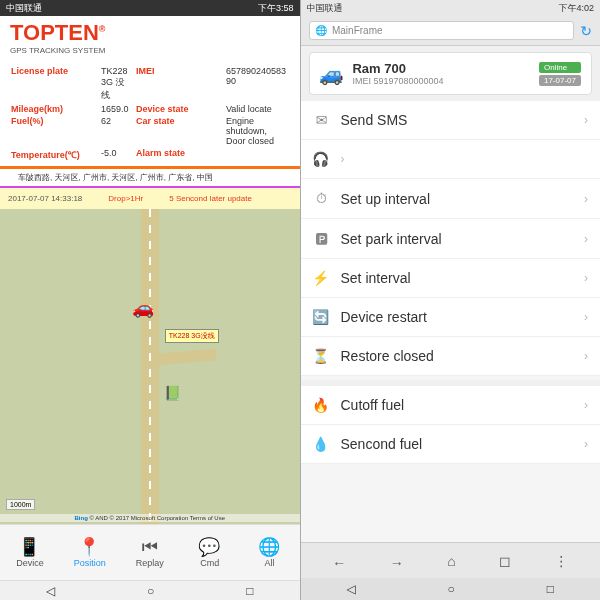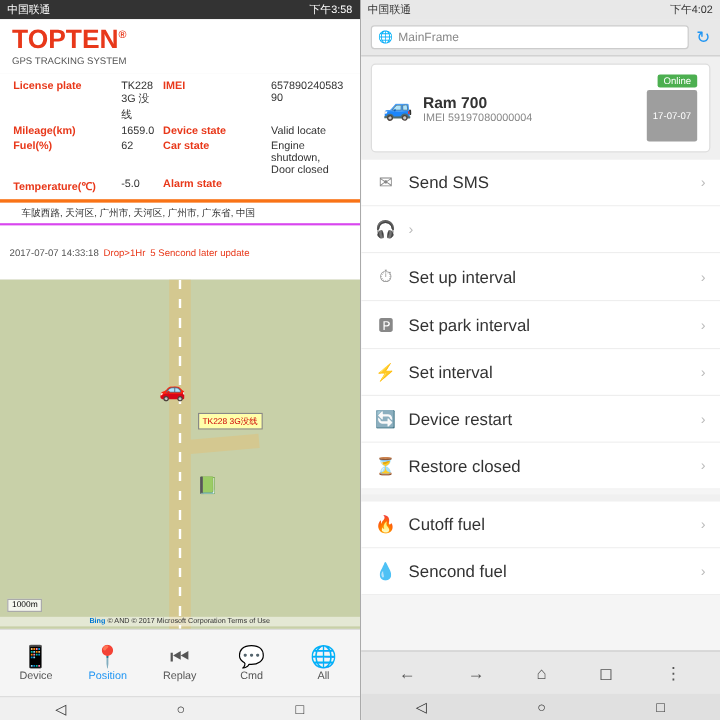--- a/index.html
+++ b/index.html
@@ -82,26 +82,26 @@
 
     .address-bar {
       background: #fff;
       font-size: 8px;
       color: #333;
       padding: 3px 18px;
       border-bottom: 2px solid #d946ef;
     }
 
     .map-header {
-      background: #ffffff;
+      background: #fef9c3;
       font-size: 8px;
       color: #333;
-      padding: 18px 8px;
-      display: flex;
-      gap: 4px;
+      padding: 6px 8px;
+      display: flex;
+      gap: 26px;
     }
 
     .map-header span:first-child { color: #555; }
     .map-header span:nth-child(2) { color: #e8381a; }
     .map-header span:last-child { color: #e8381a; }
 
     .map-area {
       flex: 1;
       background: #c8d0a8;
       position: relative;
@@ -303,36 +303,35 @@
 
     .vehicle-imei {
       font-size: 9px;
       color: #888;
     }
 
     .vehicle-badges {
       display: flex;
       flex-direction: column;
       gap: 2px;
-      align-items: flex-end;
     }
 
     .badge-online {
       background: #4CAF50;
       color: #fff;
       font-size: 8px;
       padding: 1px 5px;
       border-radius: 2px;
     }
 
     .badge-date {
       background: #9E9E9E;
       color: #fff;
       font-size: 8px;
-      padding: 17px 5px;
+      padding: 1px 5px;
       border-radius: 2px;
     }
 
     .menu-list {
       flex: 1;
       overflow-y: auto;
       background: #f5f5f5;
     }
 
     .menu-section {

